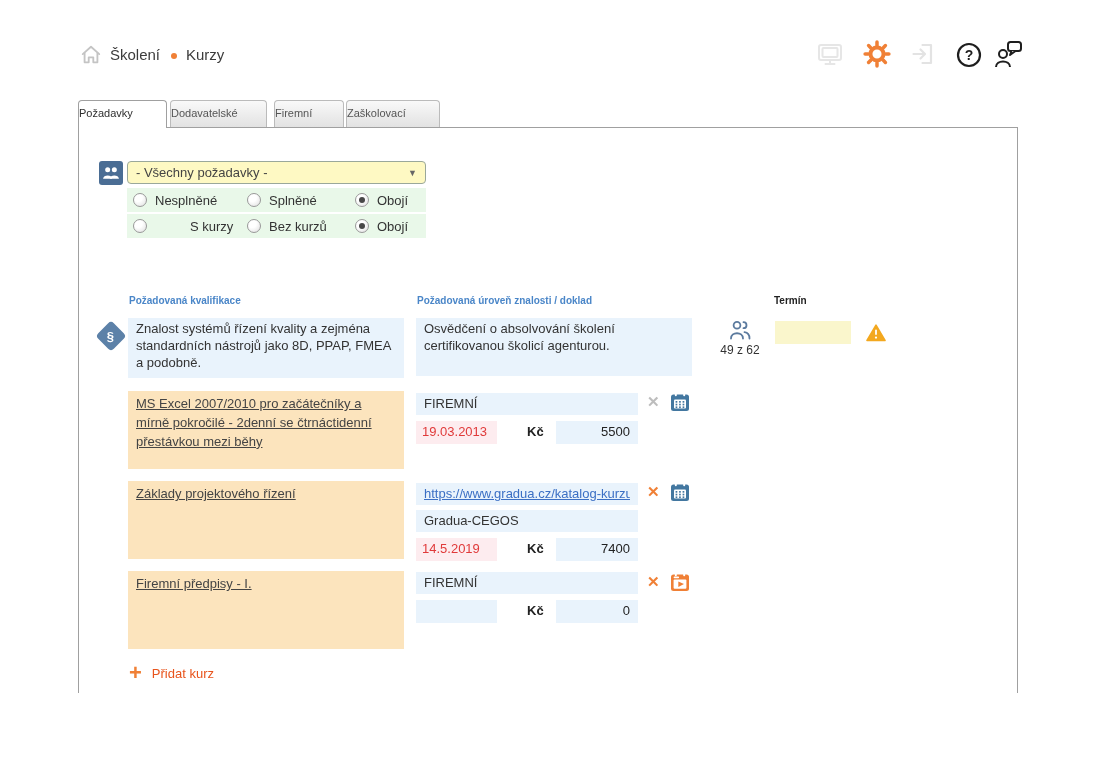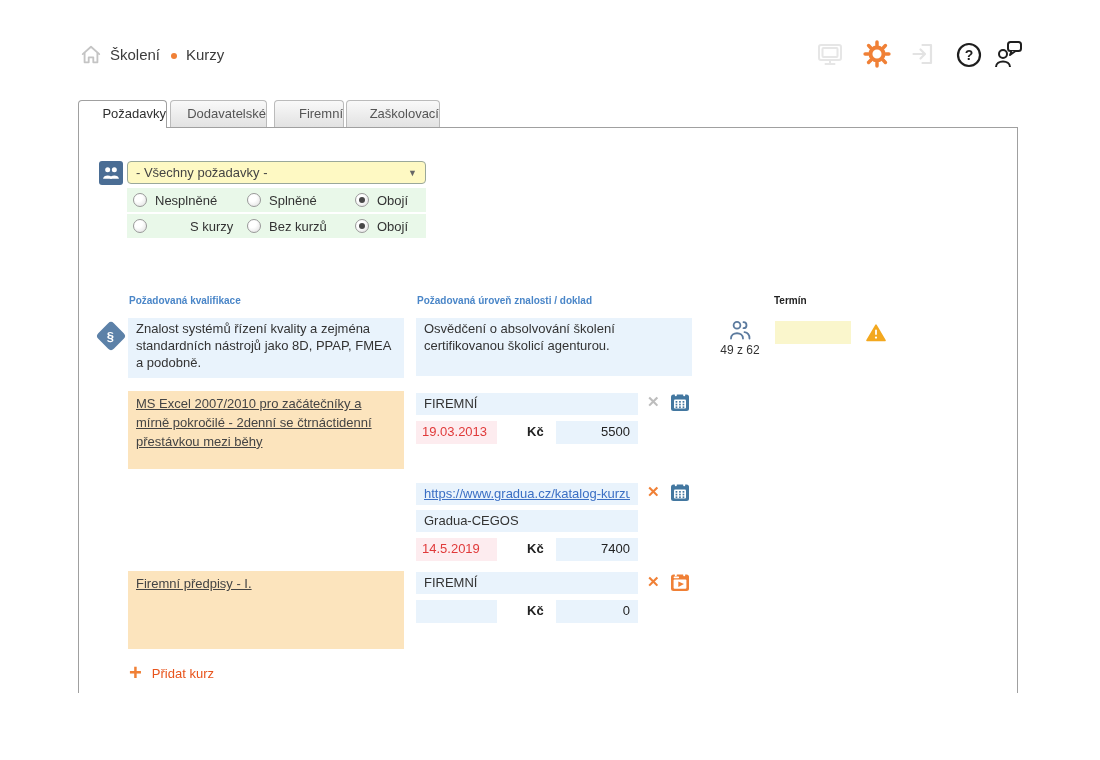--- a/index.html
+++ b/index.html
@@ -9,22 +9,22 @@
   .abs { position:absolute; }
 
   
   .crumb-text { font-size:15px; color:#3c3c3c; }
   .crumb-dot { width:6px; height:6px; border-radius:50%; background:#f08036; }
 
   
   .icon-btn { cursor:pointer; display:flex; align-items:center; justify-content:center; }
 
   
-  .tab { position:absolute; top:100px; height:27px; line-height:25px; text-align:right;
-         font-size:13px; color:#555; background:linear-gradient(#f9f9f9,#e2e2e2);
+  .tab { position:absolute; top:100px; height:27px; line-height:25px; text-align:left;
+         font-size:11px; color:#555; background:linear-gradient(#f9f9f9,#e2e2e2);
          border:1px solid #bbb; border-bottom:none; border-radius:4px 4px 0 0; cursor:pointer; }
   .tab.is-selected { background:#fff; color:#2f2f2f; height:28px; z-index:3; border-color:#a0a0a0; }
 
   
   #panel { position:absolute; left:78px; top:127px; width:940px; height:566px;
            background:#fff; border-left:1px solid #a0a0a0; border-right:1px solid #a0a0a0;
            border-top:1px solid #a0a0a0; z-index:2; }
 
   
   .dropdown { background:#fef9c3; border:1px solid #9aa89a; border-radius:4px;
@@ -236,20 +236,23 @@
             <rect x="12.6" y="11.7" width="1.7" height="1.7"></rect>
           <rect x="5.6" y="14.4" width="1.7" height="1.7"></rect>
             <rect x="9.1" y="14.4" width="1.7" height="1.7"></rect>
             <rect x="12.6" y="14.4" width="1.7" height="1.7"></rect>
         </g>
         <rect x="4.8" y="0.8" width="2" height="3.4" rx="1" fill="#fff"></rect>
         <rect x="13.2" y="0.8" width="2" height="3.4" rx="1" fill="#fff"></rect>
       </svg>
     </div>
 
+    <div class="abs cell-orange" style="left:49px; top:353px; width:276px; height:78px;">
+      <span class="course-link">Základy projektového řízení</span>
+    </div>
     <div class="abs cell-blue" style="left:337px; top:355px; width:222px; height:22px;">
       <span class="url-link">https://www.gradua.cz/katalog-kurzu/p</span>
     </div>
     <div class="abs cell-blue" style="left:337px; top:382px; width:222px; height:22px;">Gradua-CEGOS</div>
     <div class="abs cell-pink" style="left:337px; top:410px; width:81px; height:23px;">14.5.2019</div>
     <div class="abs currency" style="left:448px; top:413px;">Kč</div>
     <div class="abs cell-price" style="left:477px; top:410px; width:82px; height:23px;">7400</div>
     <div class="abs close-x orange" style="left:568px; top:356px;">✕</div>
     <div class="abs icon-btn" style="left:591px; top:354px; width:20px; height:20px;">
       <svg width="20" height="20" viewBox="0 0 20 20">

